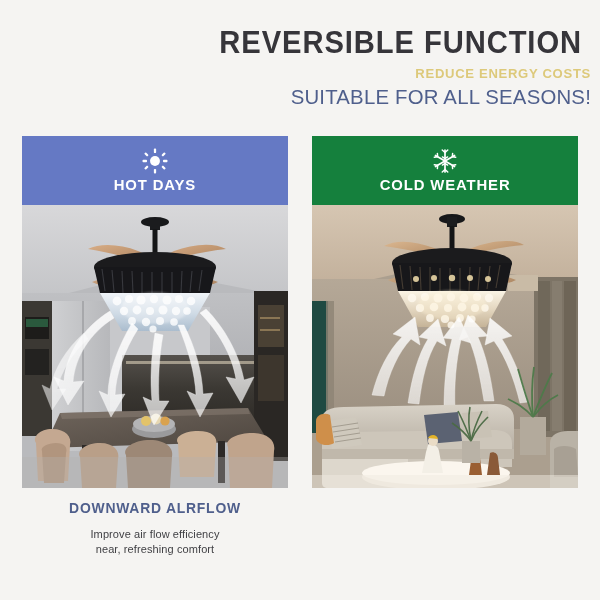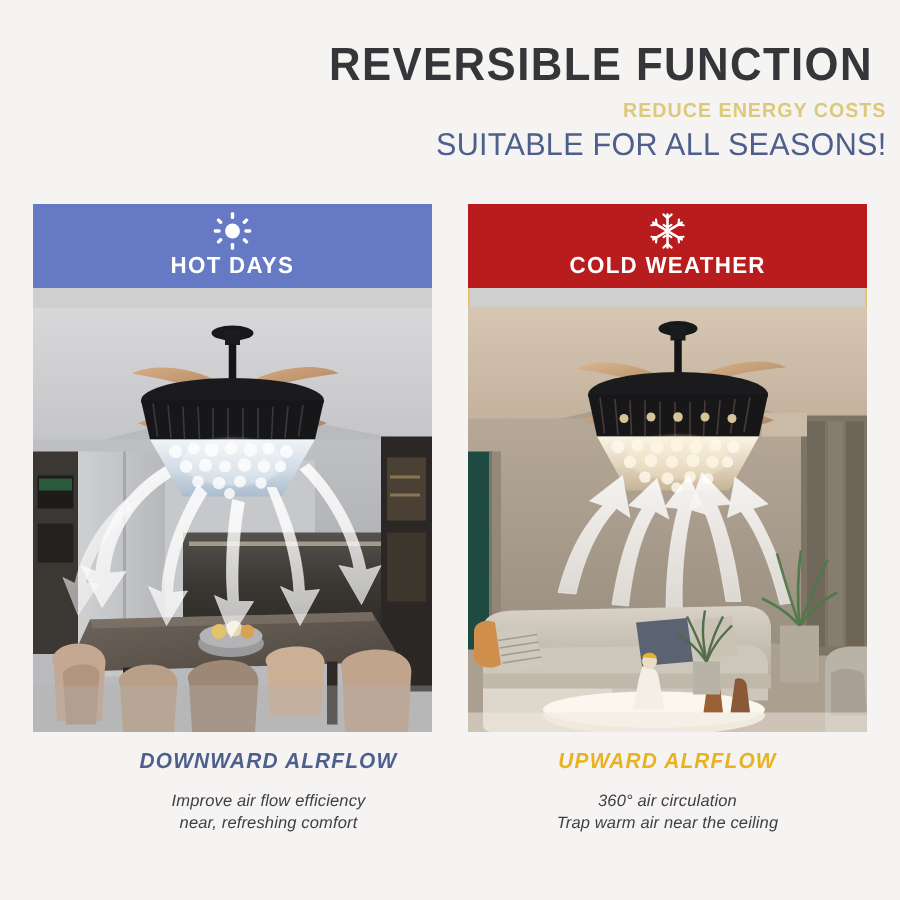--- a/index.html
+++ b/index.html
@@ -67,30 +67,30 @@
     position: relative;
     width: 266px;
     height: 352px;
     overflow: hidden;
     background: #cfcfcf;
   }
   .panel.right { box-shadow: 0 0 0 1px rgba(245,179,18,0.55) inset; }
 
   .panel-head {
     position: relative;
-    height: 56px;
+    height: 69px;
     display: flex;
     flex-direction: column;
     align-items: center;
     justify-content: center;
     color: #fff;
     z-index: 4;
   }
   .panel.left .panel-head  { background: #6579c4; }
-  .panel.right .panel-head { background: #b91c1c; }
+  .panel.right .panel-head { background: #15803d; }
 
   .weather-icon { width: 26px; height: 26px; margin-bottom: 2px; display: block; }
   .panel-head-label {
     font-size: 15.5px;
     font-weight: bold;
     letter-spacing: 0.9px;
     color: #ffffff;
     transform: scaleX(0.96);
   }
 
@@ -105,22 +105,21 @@
   }
   .photo svg { display: block; width: 266px; height: 283px; }
 
   
   .captions {
     position: absolute;
     top: 500px;
     left: 22px;
     width: 556px;
     display: flex;
-    justify-content: flex-end;
-    font-style: italic;
+    justify-content: flex-start;
   }
   .caption { width: 266px; text-align: center; }
   .caption-title {
     font-size: 14.5px;
     font-weight: bold;
     letter-spacing: 0.8px;
     transform: scaleX(0.96);
   }
   .caption.left  .caption-title { color: #4f5f8c; }
   .caption.right .caption-title { color: #e8b220; }
@@ -486,22 +485,15 @@
   </div>
 
   <div class="captions">
     <div class="caption left">
       <div class="caption-title">DOWNWARD ALRFLOW</div>
       <div class="caption-body">
         <div>Improve air flow efficiency</div>
         <div>near, refreshing comfort</div>
       </div>
     </div>
-    <div class="caption right">
-      <div class="caption-title">UPWARD ALRFLOW</div>
-      <div class="caption-body">
-        <div>360° air circulation</div>
-        <div>Trap warm air near the ceiling</div>
-      </div>
-    </div>
   </div>
 
 </div>
 
 </body></html>

